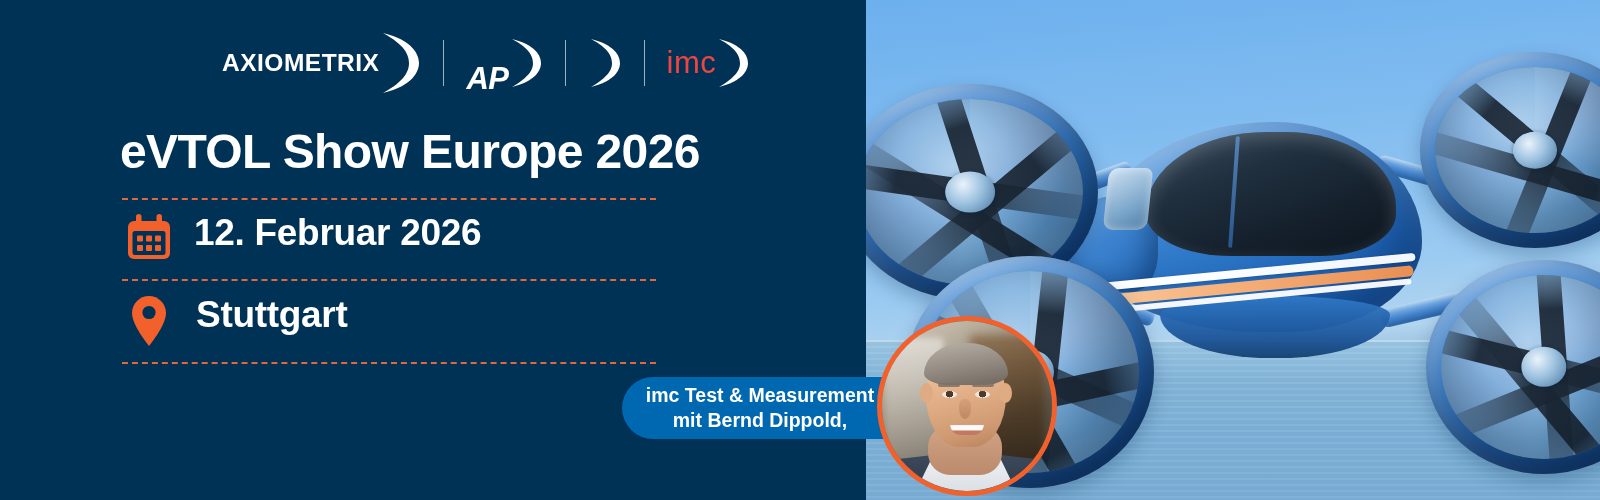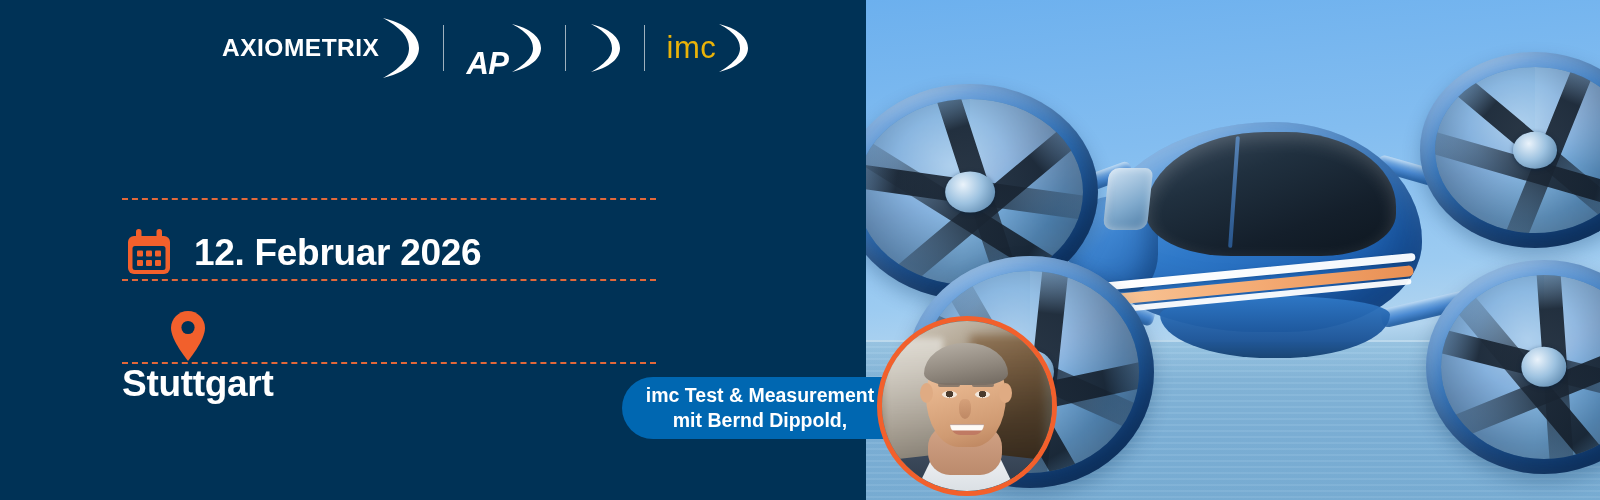--- a/index.html
+++ b/index.html
@@ -77,42 +77,42 @@
   .r4{left:566px;top:260px;width:236px;height:214px;}
 
   
   .arc{position:absolute;left:770px;top:-330px;width:900px;height:1050px;border-radius:50%;
        border:13px solid #F2602C;background:transparent;}
   .arc-mask{position:absolute;left:0;top:0;width:866px;height:500px;background:#003256;}
 
   
   .panel{position:absolute;left:0;top:0;width:880px;height:500px;}
 
-  .logobar{position:absolute;left:222px;top:17px;height:62px;display:flex;align-items:center;gap:0;}
+  .logobar{position:absolute;left:222px;top:32px;height:62px;display:flex;align-items:center;gap:0;}
   .logo-unit{display:flex;align-items:center;height:62px;}
   .swoosh{position:relative;display:inline-block;}
   .swoosh svg{display:block;}
   .axio-txt{display:flex;flex-direction:column;align-items:center;line-height:1;}
   .axio-1{font-size:24.5px;font-weight:bold;letter-spacing:.5px;color:#fff;}
   .axio-2{font-size:22px;font-weight:400;letter-spacing:3.2px;color:#fff;margin-top:3px;}
   .sep{width:1px;height:46px;background:rgba(255,255,255,.62);margin:0 22px;}
   .ap-txt{font-size:31px;font-weight:bold;font-style:italic;color:#fff;letter-spacing:-.5px;margin-top:32px;}
   .gras-txt{font-size:30px;font-weight:400;color:#fff;letter-spacing:.5px;}
-  .imc-txt{font-size:31px;font-weight:400;color:#eab308;letter-spacing:.5px;}
+  .imc-txt{font-size:31px;font-weight:400;color:#ef4444;letter-spacing:.5px;}
 
   .title{position:absolute;left:120px;top:124px;font-size:48px;font-weight:bold;color:#fff;letter-spacing:-.6px;white-space:nowrap;}
 
   .divider{position:absolute;left:122px;height:0;border-top:2.5px dashed #E2683A;}
   .d1{top:198px;width:534px;}
   .d2{top:279px;width:534px;}
   .d3{top:362px;width:534px;}
 
-  .row{position:absolute;display:flex;align-items:center;margin-top:15px;}
+  .row{position:absolute;display:flex;align-items:flex-start;}
   .row-date{left:122px;top:212px;}
-  .row-loc{left:122px;top:294px;flex-direction:column;}
+  .row-loc{left:122px;top:294px;}
   .row-txt{font-size:37px;font-weight:bold;color:#fff;letter-spacing:-.3px;white-space:nowrap;}
   .ico{display:flex;align-items:center;justify-content:center;}
   .ico-cal{width:54px;margin-right:18px;}
   .ico-pin{width:54px;margin-right:20px;}
 
   
   .pill{position:absolute;left:622px;top:377px;width:330px;height:62px;border-radius:31px;
         background:#0067B1;display:flex;align-items:center;justify-content:center;}
   .pill-in{text-align:center;line-height:1.28;padding-right:54px;}
   .pill-l{font-size:19.5px;font-weight:bold;color:#fff;white-space:nowrap;}
@@ -265,20 +265,21 @@
         <span class="imc-txt">imc</span>
         <span class="swoosh">
           <svg width="34" height="52" viewBox="0 0 34 52">
             <path d="M3 2 C27 8 32 19 32 26 C32 33 27 44 3 50 C20 40 24 33 24 26 C24 19 20 11 3 2 Z" fill="#ffffff"></path>
           </svg>
         </span>
       </div>
 
     </div>
 
+    <div class="title">eVTOL Show Europe 2026</div>
 
     <div class="divider d1"></div>
 
     <div class="row row-date">
       <span class="ico ico-cal">
         <svg width="52" height="52" viewBox="0 0 52 52">
           <rect x="5" y="9" width="42" height="38" rx="6" fill="#F2602C"></rect>
           <rect x="9.5" y="19" width="33" height="24" rx="2.5" fill="#003256"></rect>
           <rect x="13" y="2" width="5.5" height="13" rx="2.7" fill="#F2602C"></rect>
           <rect x="33.5" y="2" width="5.5" height="13" rx="2.7" fill="#F2602C"></rect>

